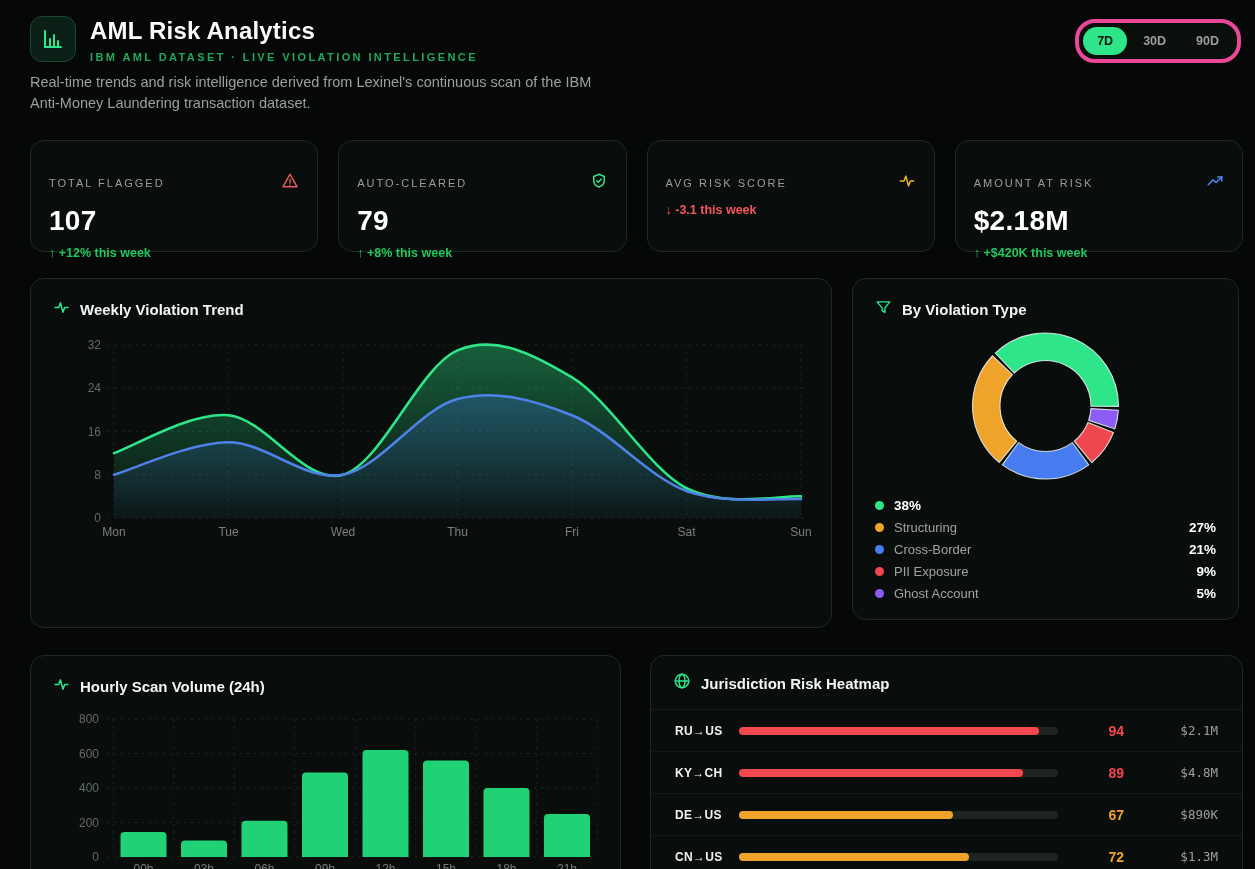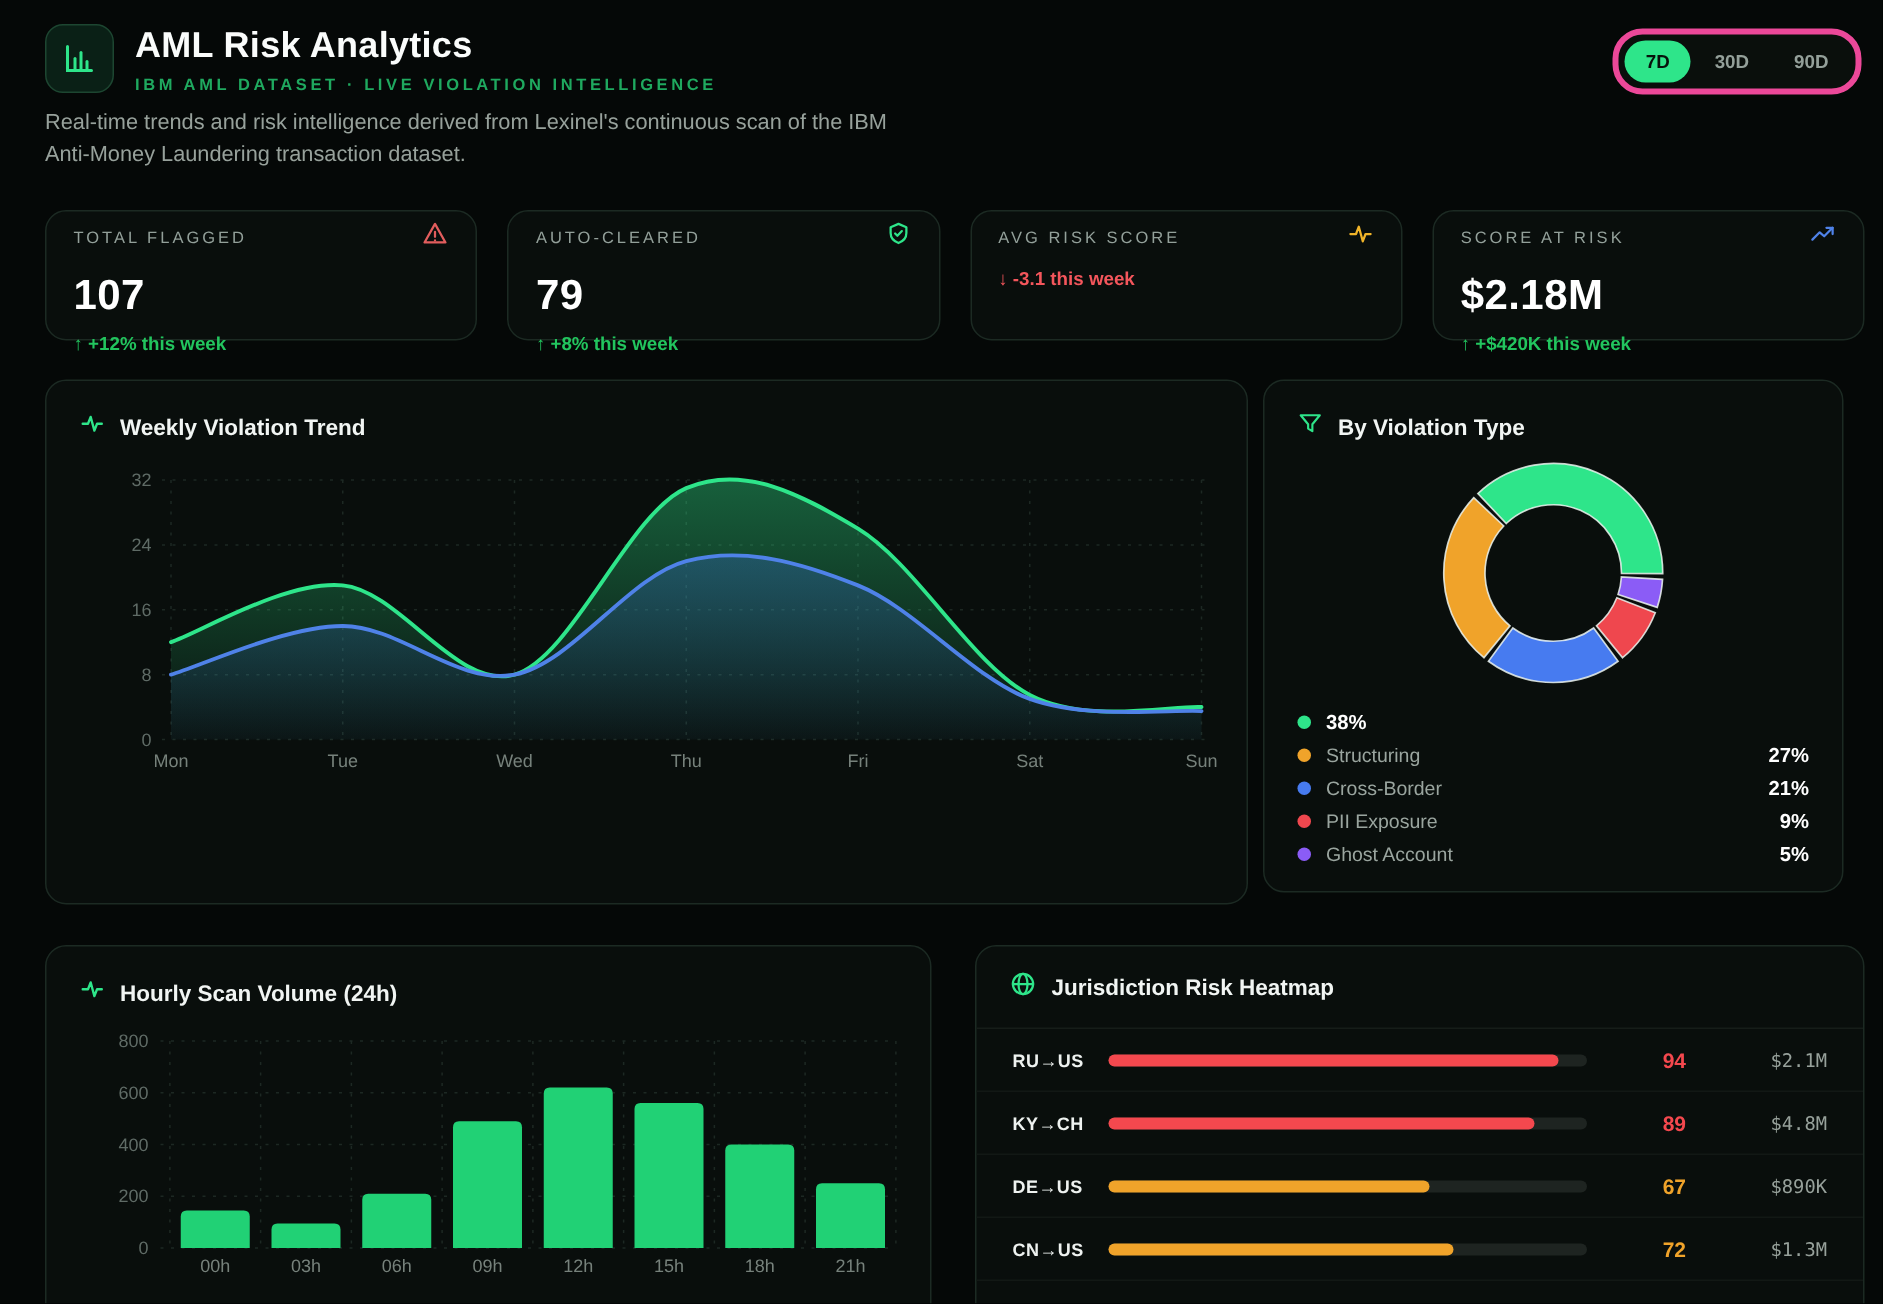--- a/index.html
+++ b/index.html
@@ -18,30 +18,30 @@
 
   .range{display:flex;align-items:flex-start;gap:2px;border:4px solid #ec4899;border-radius:20px;
          padding:4px;background:rgba(12,18,15,.75);margin-top:3px;margin-right:2px;}
   .range-btn{font-size:12.5px;font-weight:bold;color:#94a09a;padding:7px 14px;border-radius:15px;
              background:transparent;border:none;cursor:pointer;font-family:inherit;}
   .range-btn.active{background:#2ee58a;color:#07130c;}
 
   
   .stats-row{display:grid;grid-template-columns:repeat(4,1fr);gap:20px;margin-top:26px;}
   .card{background:#090e0c;border:1px solid #1c2a23;border-radius:14px;box-sizing:border-box;}
-  .stat-card{padding:6px 18px;height:87px;}
+  .stat-card{padding:31px 18px;height:112px;}
   .stat-top{display:flex;justify-content:space-between;align-items:center;}
   .stat-label{font-size:11px;letter-spacing:2px;color:#93a09a;}
   .stat-value{font-size:28px;font-weight:bold;color:#ffffff;margin-top:11px;letter-spacing:.3px;}
   .stat-delta{font-size:12.5px;margin-top:9px;font-weight:bold;}
   .delta-green{color:#22c55e;}
   .delta-red{color:#f4565c;}
 
   
-  .mid-row{display:flex;gap:10px;margin-top:26px;}
+  .mid-row{display:flex;gap:20px;margin-top:26px;}
   .bottom-row{display:flex;gap:29px;margin-top:27px;}
   .panel{position:relative;}
   .trend-panel{width:802px;height:350px;}
   .donut-panel{width:387px;height:342px;display:flex;flex-direction:column;}
   .hourly-panel{width:591px;height:300px;}
   .heatmap-panel{width:593px;height:300px;}
   .panel-title-row{display:flex;align-items:center;gap:10px;padding:20px 22px 0;position:relative;z-index:2;}
   .panel-title{font-size:15px;font-weight:bold;color:#f1f5f3;}
   .chart-svg{position:absolute;left:0;top:0;}
   svg text{font-family:"Liberation Sans",sans-serif;}
@@ -131,21 +131,21 @@
             <svg width="18" height="18" viewBox="0 0 24 24" fill="none" stroke="#f0b429" stroke-width="2" stroke-linecap="round" stroke-linejoin="round">
               <polyline points="3 12 8 12 10.5 5.5 14 18.5 16.5 12 21 12"></polyline>
             </svg>
           </span>
         </div>
         <div class="stat-delta delta-red">↓ -3.1 this week</div>
       </div>
 
       <div class="card stat-card">
         <div class="stat-top">
-          <span class="stat-label">SCORE AT RISK</span>
+          <span class="stat-label">AMOUNT AT RISK</span>
           <span>
             <svg width="18" height="18" viewBox="0 0 24 24" fill="none" stroke="#4f82e8" stroke-width="2" stroke-linecap="round" stroke-linejoin="round">
               <polyline points="3 17 9.5 10.5 13.5 14 21 6.5"></polyline>
                 <polyline points="15.5 6.5 21 6.5 21 12"></polyline>
             </svg>
           </span>
         </div>
         <div class="stat-value">$2.18M</div>
         <div class="stat-delta delta-green">↑ +$420K this week</div>
       </div>

